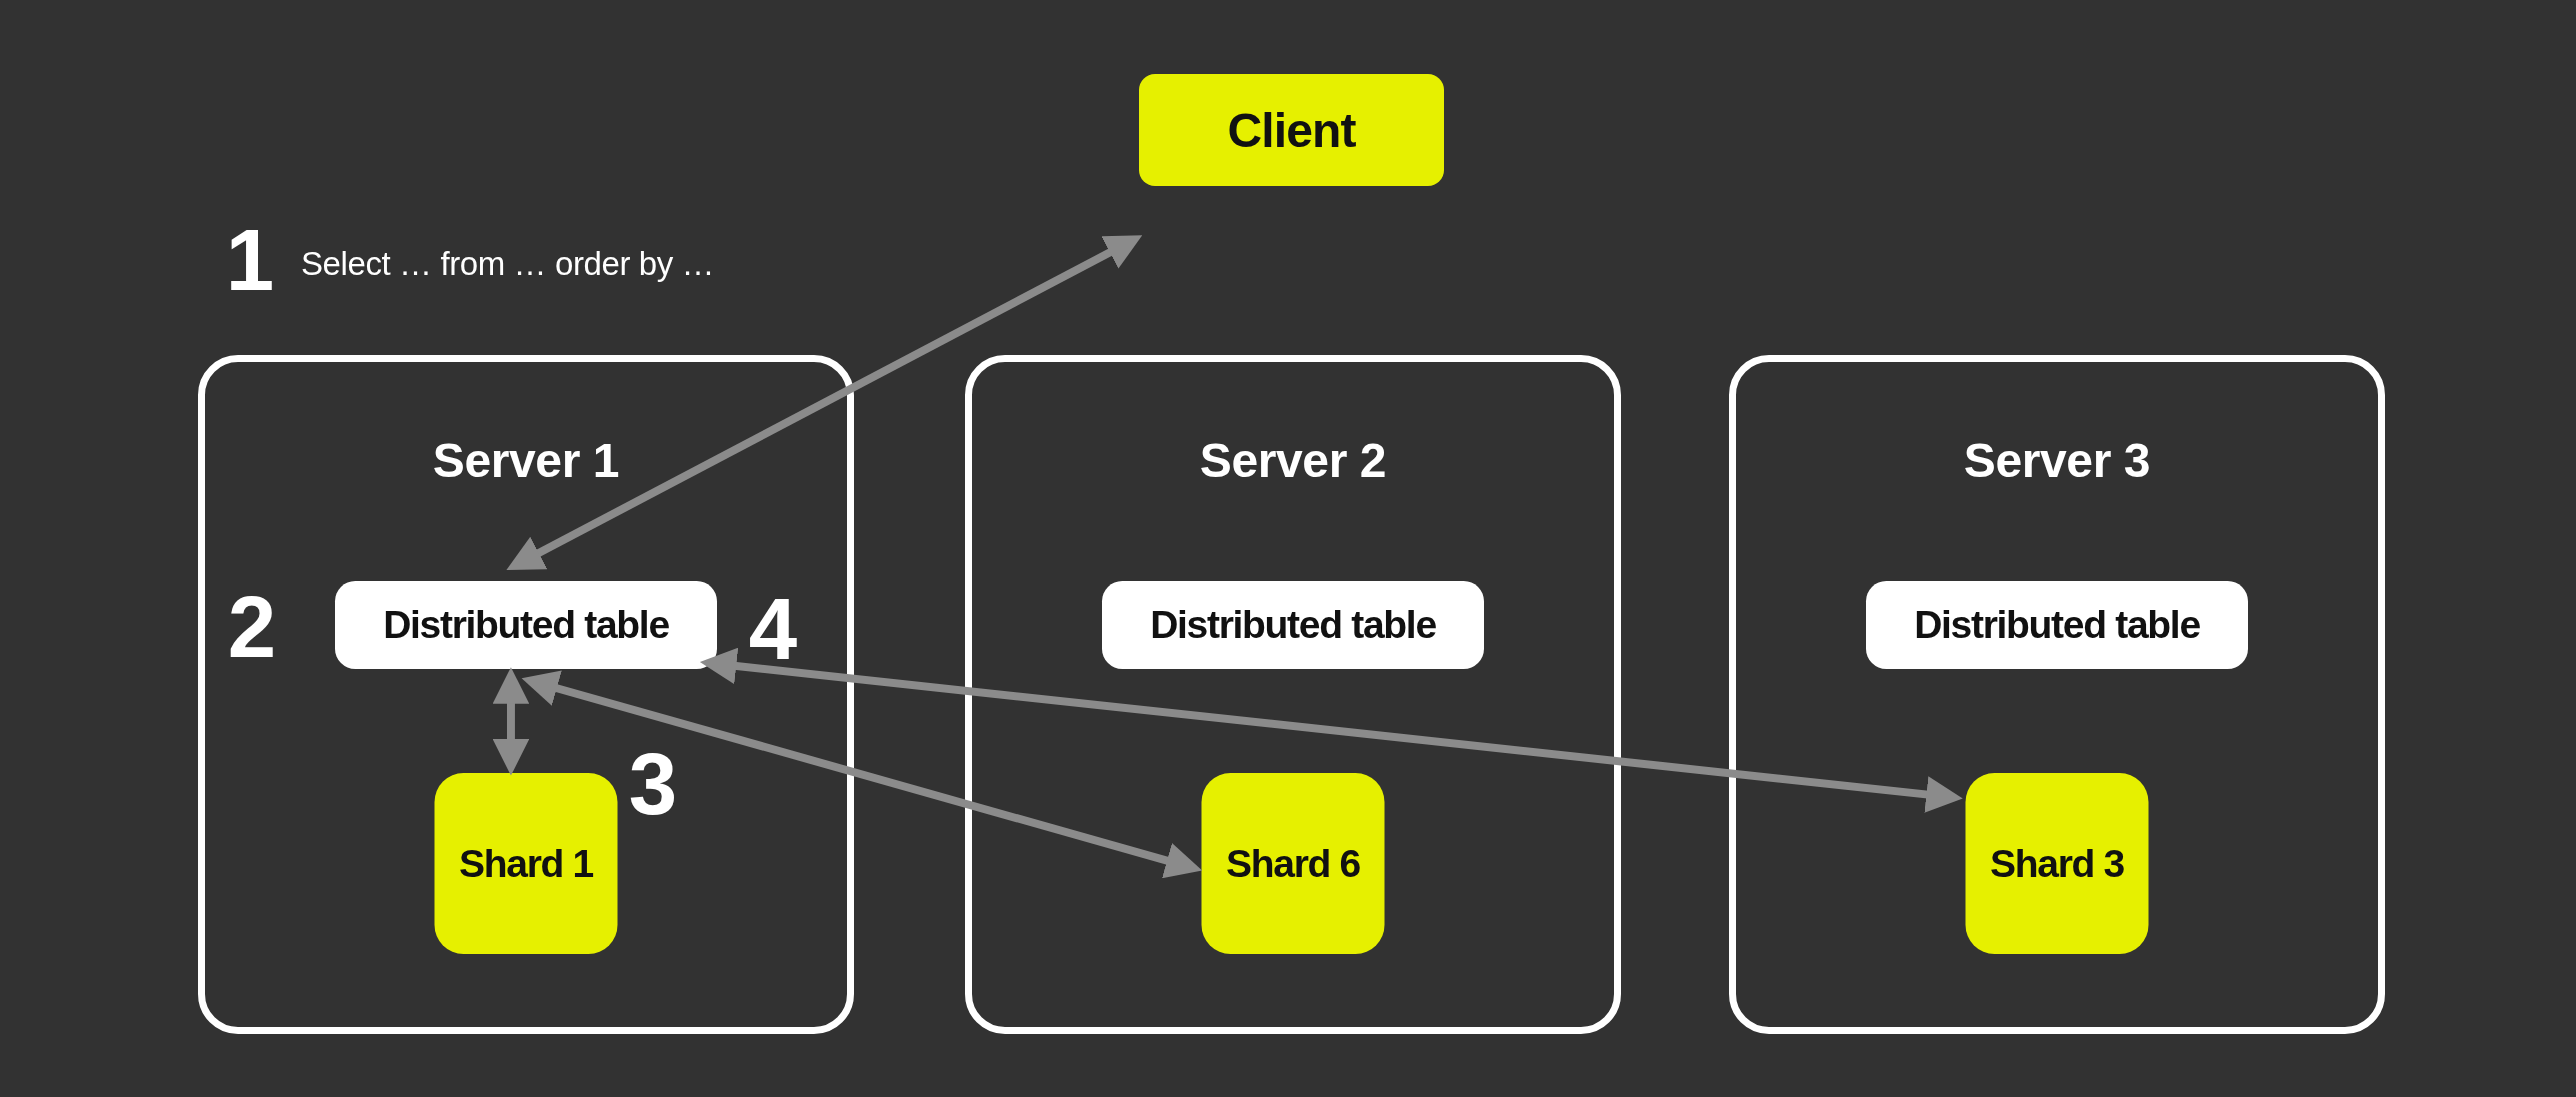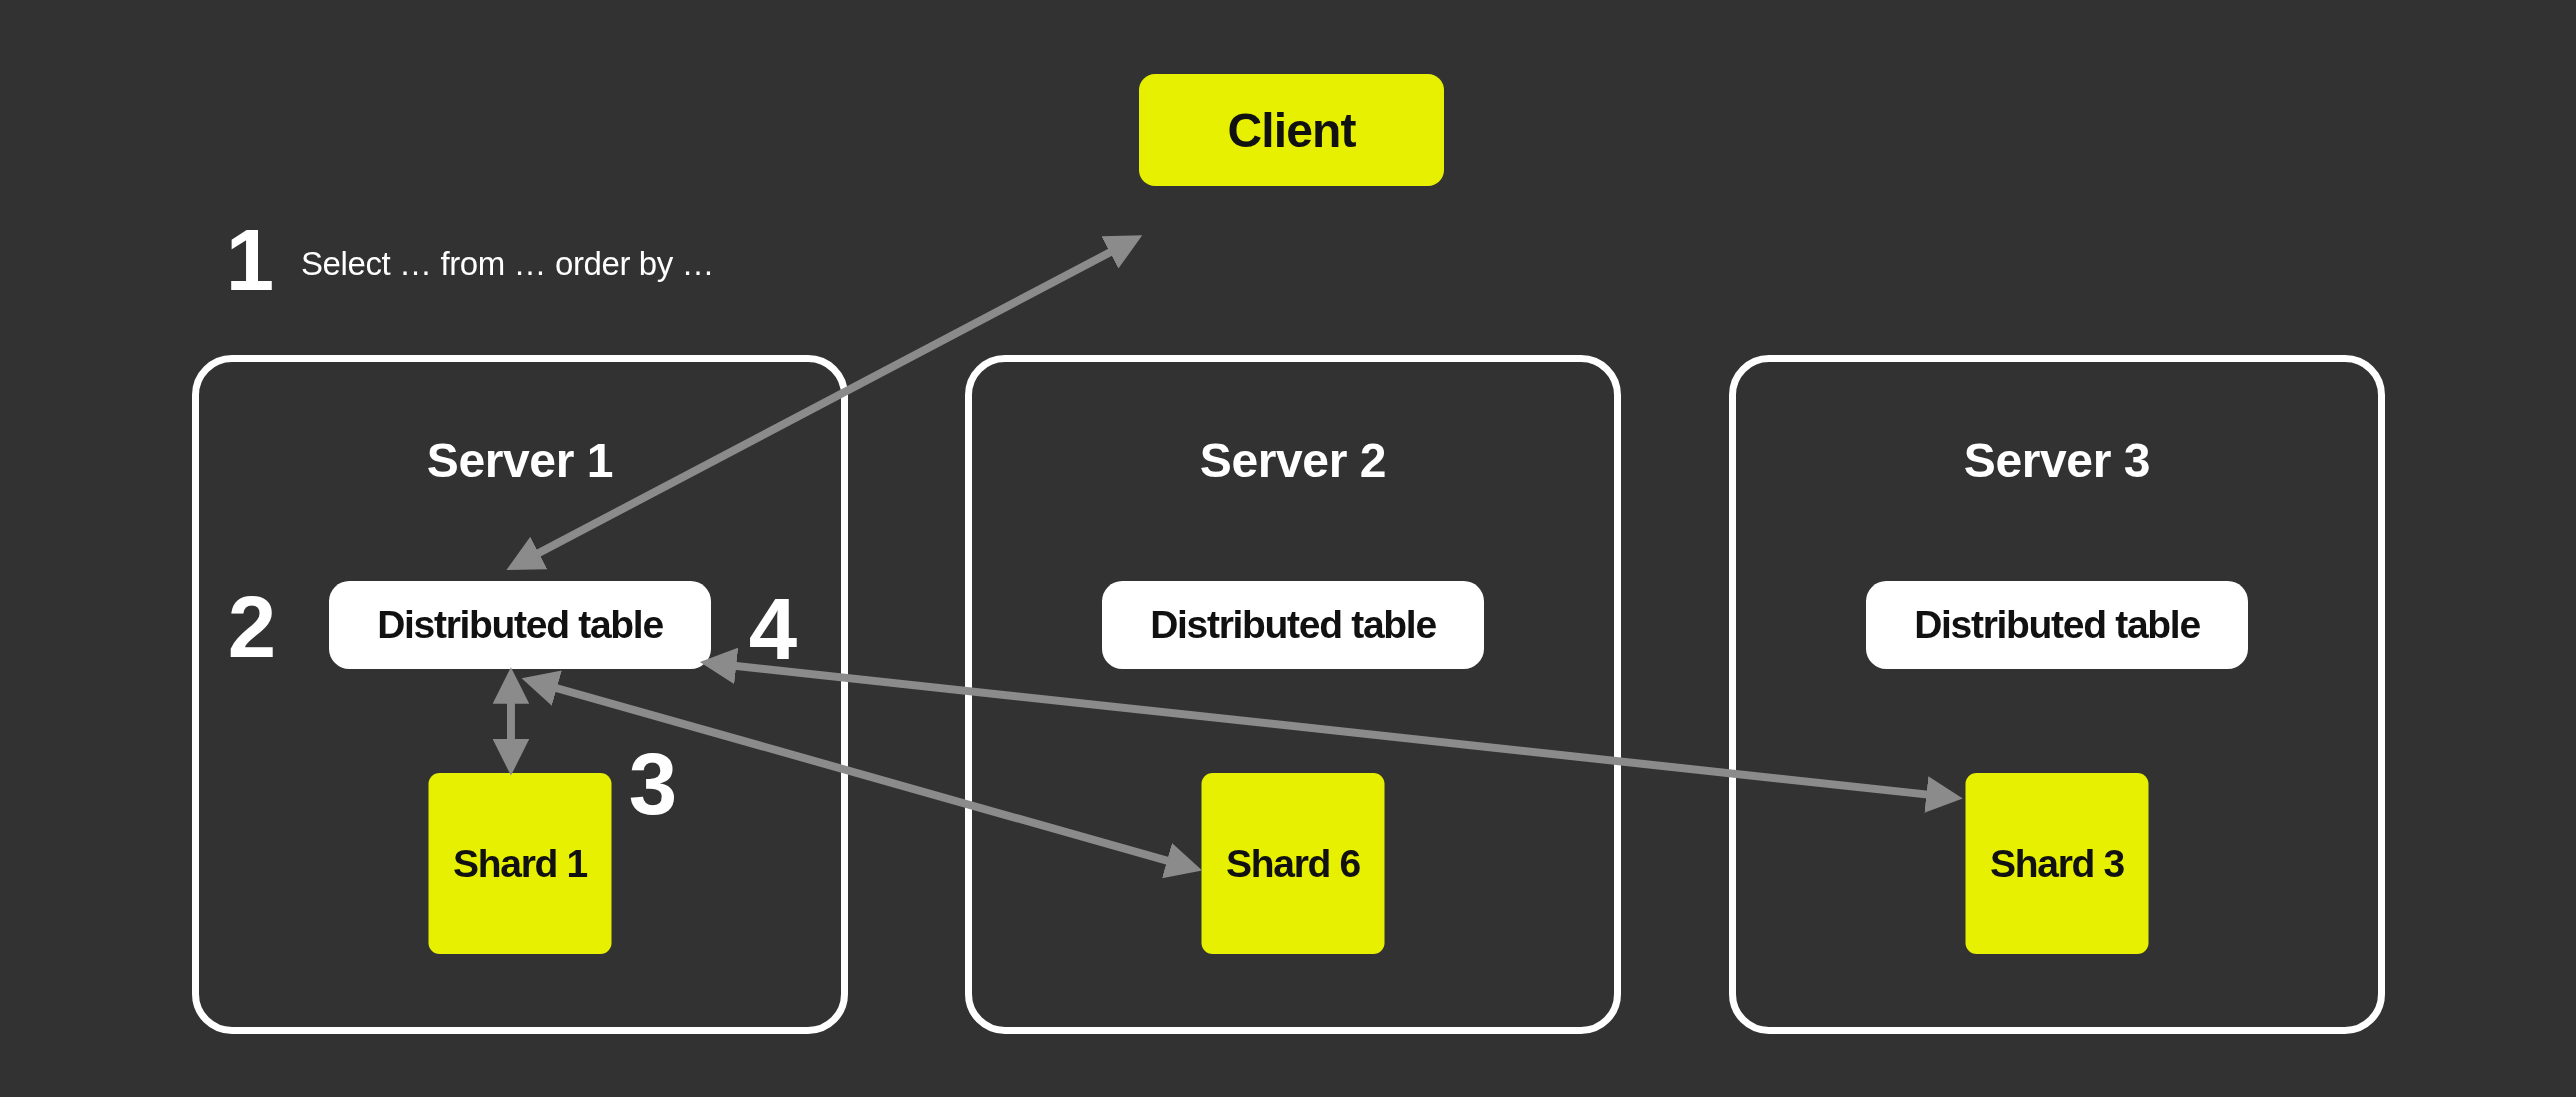--- a/index.html
+++ b/index.html
@@ -18,35 +18,35 @@
     background:var(--yellow); border-radius:16px;
     display:flex; align-items:center; justify-content:center;
     color:var(--black); font-size:48px; font-weight:700; letter-spacing:-0.9px;
     z-index:3;
   }
   .server{
     position:absolute; top:355px; width:656px; height:679px;
     border:7px solid var(--white); border-radius:40px; box-sizing:border-box;
     z-index:2;
   }
-  .server--1{left:192px;} .server--2{left:965px;} .server--3{left:1729px;}
+  .server--1{left:198px;} .server--2{left:965px;} .server--3{left:1729px;}
   .server-title{
     position:absolute; left:0; top:71px; width:100%;
     text-align:center; color:var(--white);
     font-size:48px; font-weight:600; letter-spacing:-0.4px;
   }
   .dtable{
     position:absolute; left:50%; transform:translateX(-50%); top:219px;
     width:382px; height:88px; background:var(--white); border-radius:20.3px;
     display:flex; align-items:center; justify-content:center;
     color:var(--black); font-size:39px; font-weight:700; letter-spacing:-1.3px;
   }
   .shard{
     position:absolute; left:50%; transform:translateX(-50%); top:411px;
-    width:183px; height:181px; background:var(--yellow); border-radius:11px;
+    width:183px; height:181px; background:var(--yellow); border-radius:29px;
     display:flex; align-items:center; justify-content:center;
     color:var(--black); font-size:39px; font-weight:700; letter-spacing:-1.3px;
   }
   
   .stepnum{
     position:absolute; width:106px; text-align:center;
     color:var(--white); font-size:87px; font-weight:700; line-height:1;
     z-index:4;
   }
   .num1{left:197px; top:216px;}

